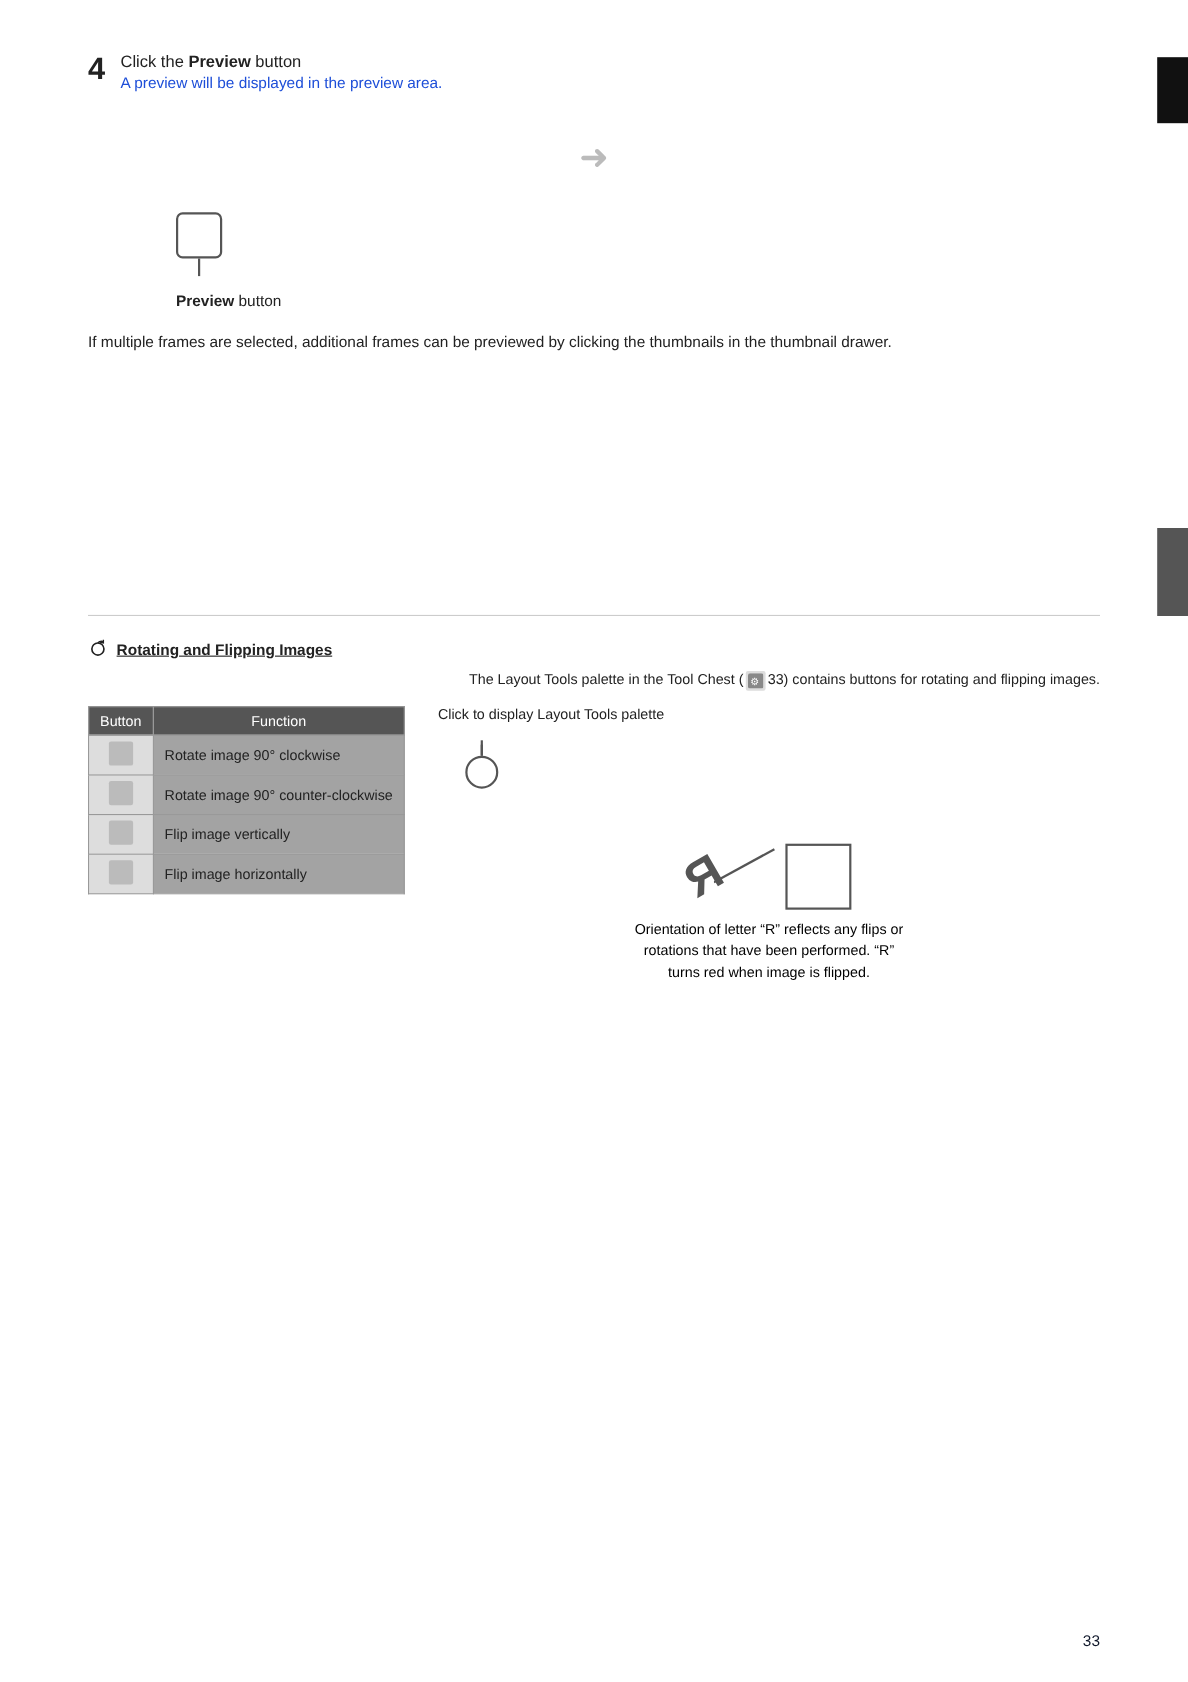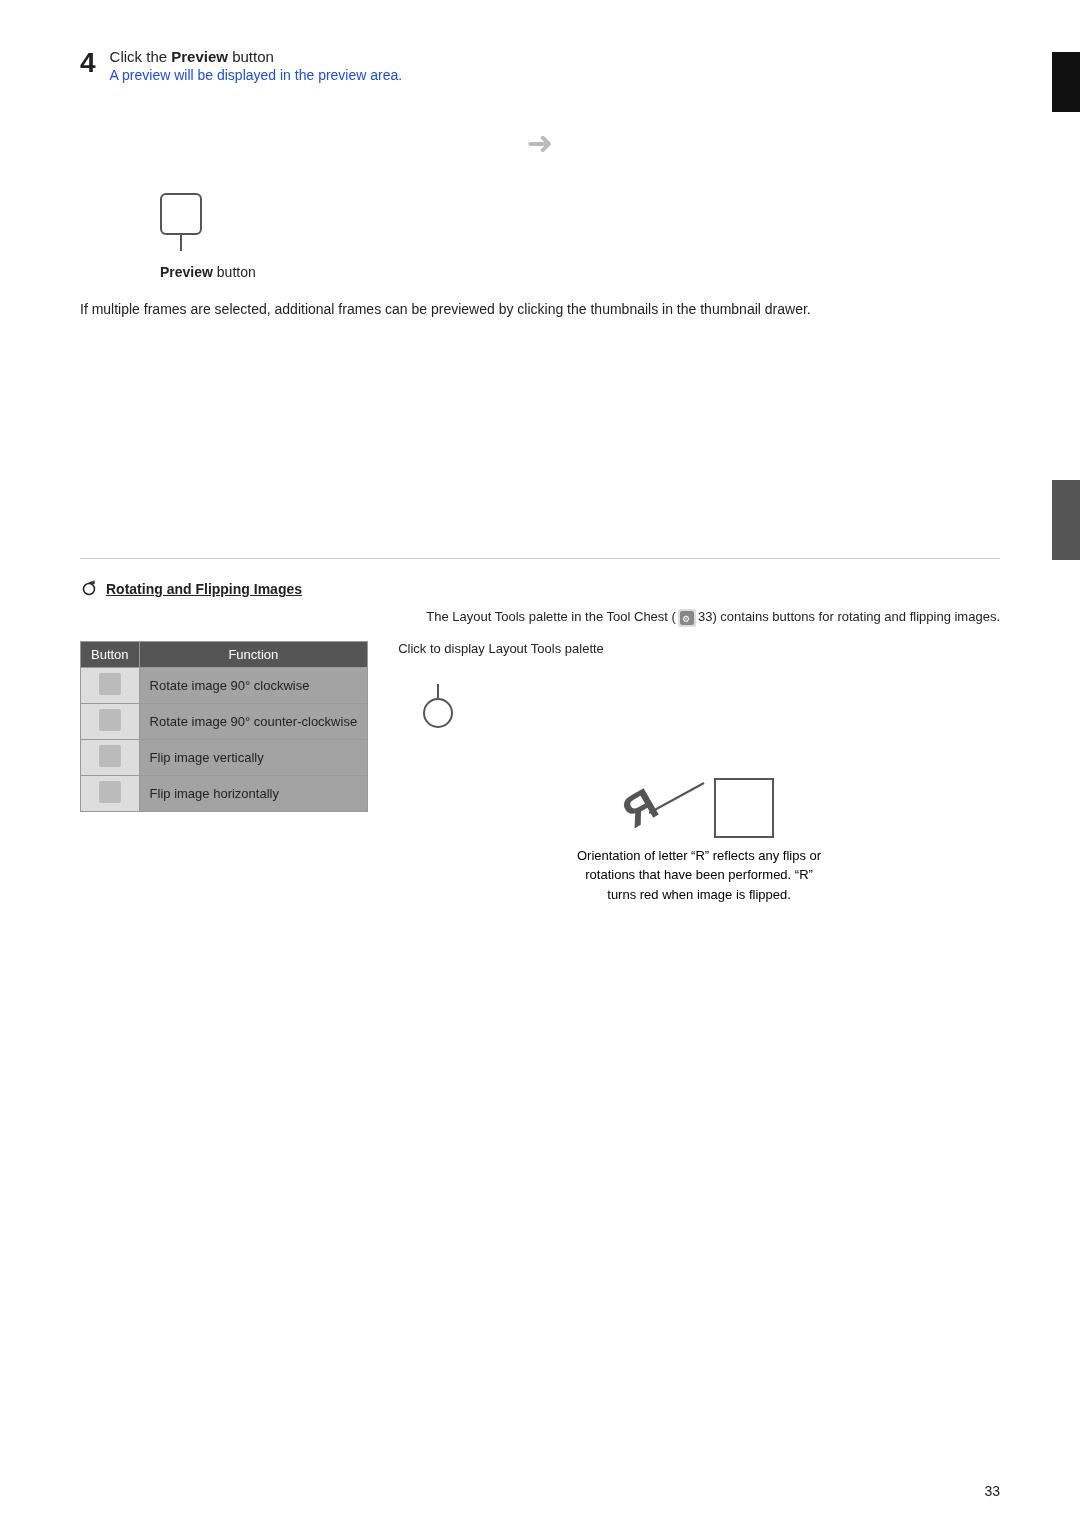--- a/index.html
+++ b/index.html
@@ -211,21 +211,21 @@
       border-radius: 2px;
     }
 
     
     .right-column {
       flex: 1;
       font-size: 13px;
     }
     .right-column .click-label {
       font-size: 13px;
-      margin-bottom: 28px;
+      margin-bottom: 16px;
       color: #222;
     }
 
     
     .circle-icon {
       width: 30px;
       height: 30px;
       border: 2px solid #555;
       border-radius: 50%;
       margin: 8px 0 20px 20px;

